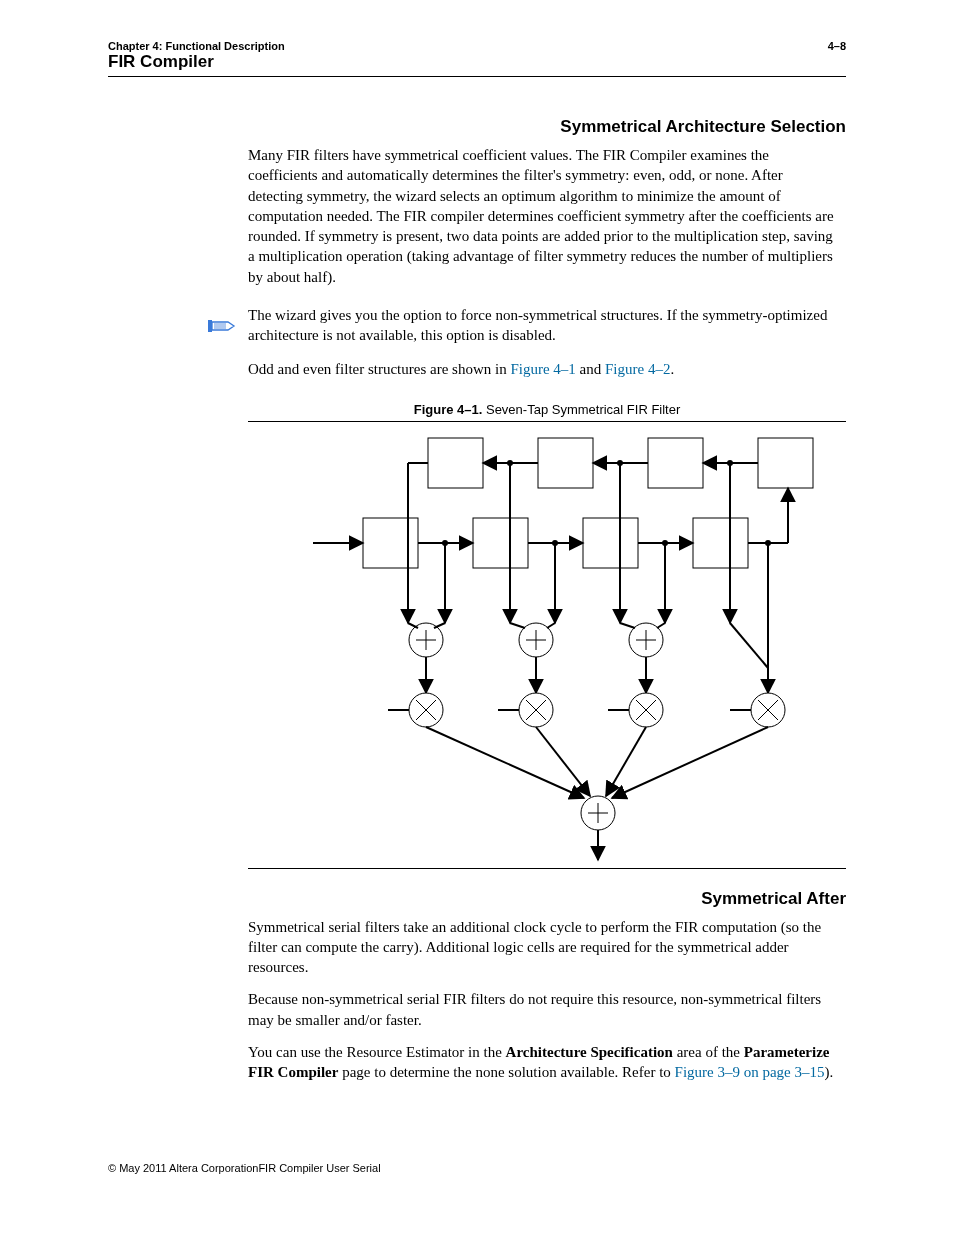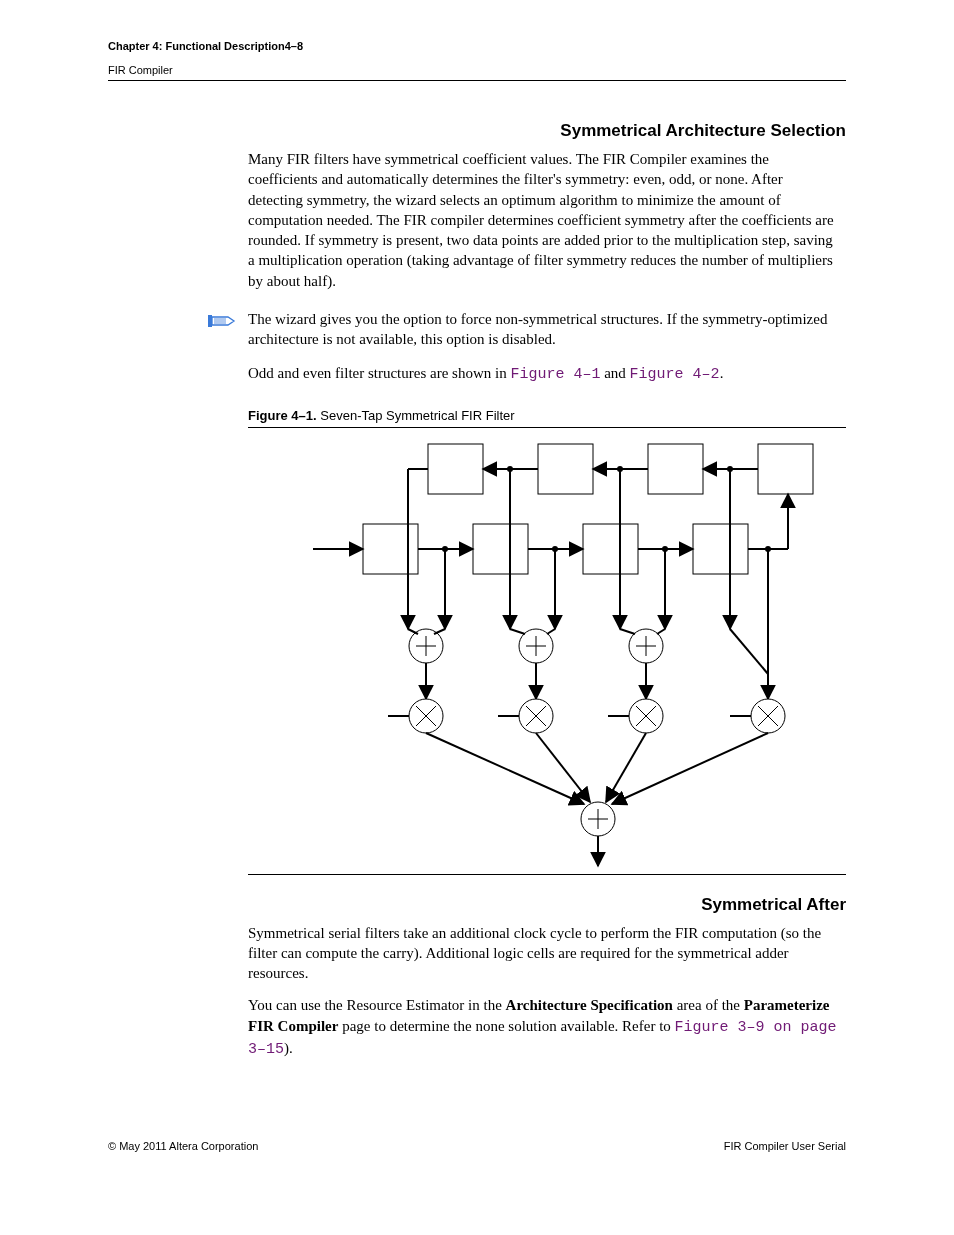--- a/index.html
+++ b/index.html
@@ -11,30 +11,30 @@
     width: 954px;
   }
   .page {
     padding: 40px 108px 40px 108px;
     box-sizing: border-box;
     width: 954px;
     position: relative;
   }
   .header-row {
     display: flex;
-    justify-content: flex-start;
+    justify-content: space-between;
     font-family: Arial, Helvetica, sans-serif;
     font-size: 11px;
     font-weight: bold;
   }
   .header-sub {
     font-family: Arial, Helvetica, sans-serif;
-    font-size: 11px;
-    font-weight: normal;
-    margin-top: 12px;
+    font-size: 17px;
+    font-weight: bold;
+    margin-top: 0;
   }
   .hr-thin {
     border: none;
     border-top: 1px solid #000;
     margin-top: 4px;
     margin-bottom: 0;
   }
   .content {
     margin-left: 140px;
     margin-top: 40px;
@@ -46,57 +46,58 @@
     margin: 0 0 8px 0;
     text-align: right;
   }
   p.body {
     font-size: 15px;
     line-height: 1.35;
     margin: 0 8px 12px 0;
   }
   .note-row {
     display: flex;
-    align-items: flex-start;
+    align-items: center;
     margin-left: 100px;
     margin-top: 18px;
     margin-bottom: 14px;
   }
   .note-icon {
     flex: 0 0 40px;
     margin-top: 2px;
   }
   .note-text {
     flex: 1;
     font-size: 15px;
     line-height: 1.35;
   }
   .fig-caption {
     font-family: Arial, Helvetica, sans-serif;
     font-size: 13px;
     margin: 22px 0 0 0;
+    text-align: center;
   }
   .fig-caption .bold { font-weight: bold; }
   .fig-rule {
     border: none;
     border-top: 1px solid #000;
     margin: 4px 0 0 0;
   }
   .fig-box {
     padding: 6px 0 0 0;
   }
   .fig-rule-bottom {
     border: none;
     border-top: 1px solid #000;
     margin: 0 0 20px 0;
   }
-  a.green { color: #701a75; text-decoration: none; font-family: Liberation Mono, monospace; }
+  a.green { color: #0369a1; text-decoration: none; }
   .footer {
     display: flex;
-    justify-content: space-between;
+    justify-content: flex-start;
     font-family: Arial, Helvetica, sans-serif;
     font-size: 11px;
     margin-top: 80px;
   }
   svg { display: block; }
 </style>
 </head>
 <body>
 
 <div class="page">
@@ -259,20 +260,21 @@
           <line x1="350" y1="375" x2="350" y2="395" stroke="#000"></line>
         </g>
 
         <line x1="350" y1="402" x2="350" y2="432" stroke="#000" stroke-width="2" marker-end="url(#ah)"></line>
       </svg>
     </div>
     <hr class="fig-rule-bottom">
 
     <h3 class="section">Symmetrical After</h3>
     <p class="body">Symmetrical serial filters take an additional clock cycle to perform the FIR computation (so the filter can compute the carry). Additional logic cells are required for the symmetrical adder resources.</p>
+    <p class="body">Because non-symmetrical serial FIR filters do not require this resource, non-symmetrical filters may be smaller and/or faster.</p>
     <p class="body">
       <span>You can use the Resource Estimator in the </span><b>Architecture Specification</b><span> area of the </span><b>Parameterize FIR Compiler</b><span> page to determine the none solution available. Refer to </span><a class="green" href="#">Figure 3–9 on page 3–15</a><span>).</span>
     </p>
   </div>
 
   <div class="footer">
     <span>© May 2011   Altera Corporation</span>
     <span>FIR Compiler User Serial</span>
   </div>
 

